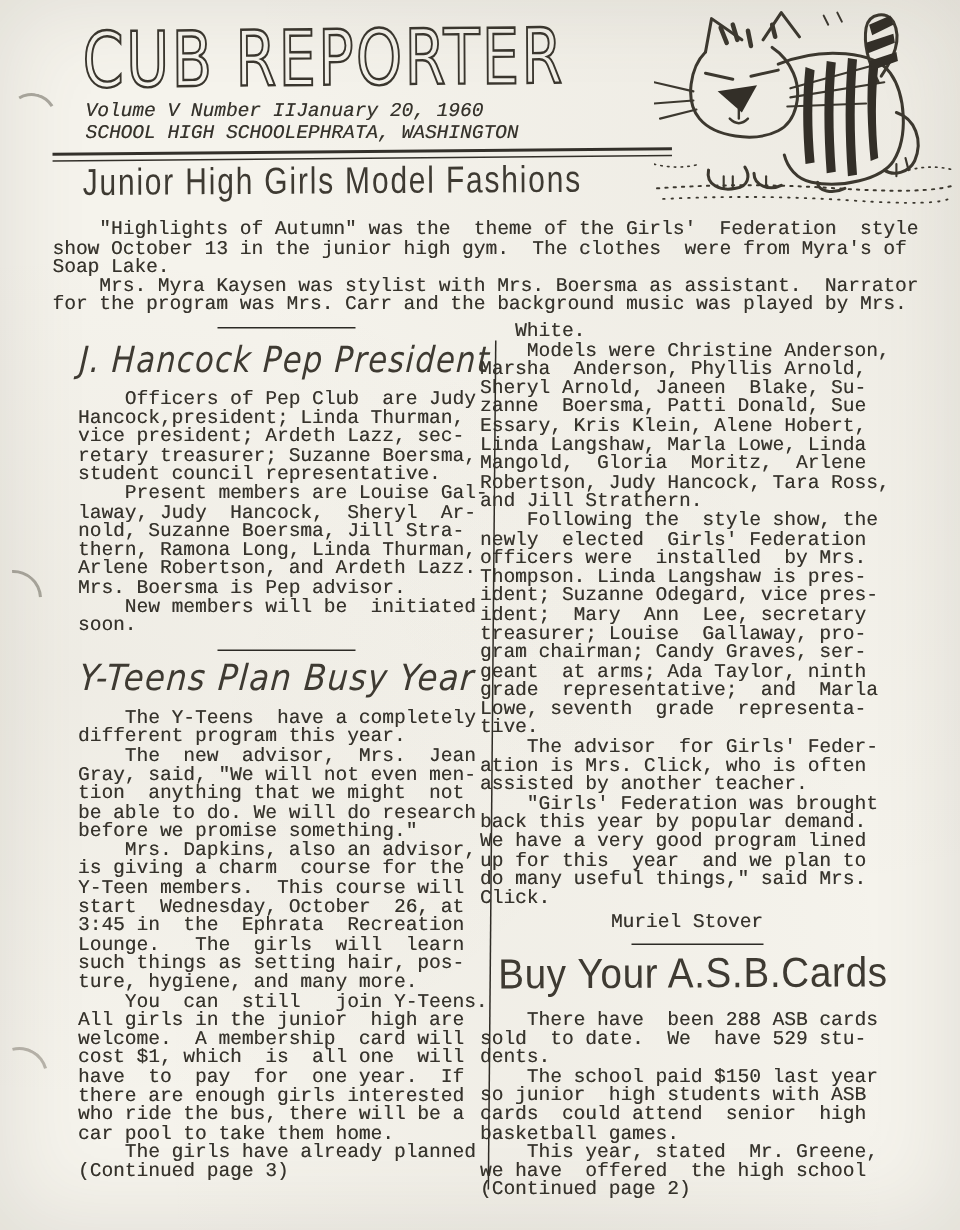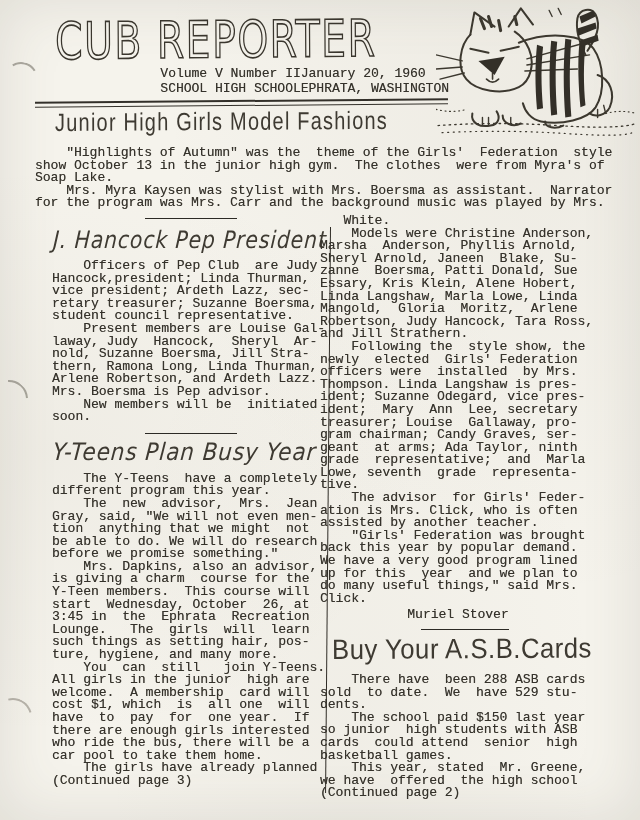--- a/index.html
+++ b/index.html
@@ -21,21 +21,21 @@
   }
   
   .title {
     position:absolute; left:55px; top:12px;
     font-family:"DejaVu Sans","Liberation Sans",sans-serif;
     font-size:51px; font-weight:400; letter-spacing:2px;
     transform:scaleX(0.77) rotate(-0.4deg); transform-origin:left top;
     -webkit-text-stroke:1.6px #3a362e; color:transparent; white-space:nowrap;
   }
   @supports not ((-webkit-text-stroke: 1px #000)) { .title { color:#3a362e; } }
-  .meta { position:absolute; left:57px; top:66px; width:392px; display:flex; justify-content:flex-end; }
+  .meta { position:absolute; left:57px; top:66px; width:392px; display:flex; justify-content:flex-start;font-style:italic; }
   .meta .typed { font-size:13px; line-height:15px; }
   .cat { position:absolute; right:2px; top:4px; width:202px; height:134px; }
   .double-rule {
     position:absolute; left:35px; top:100px; width:413px; height:3px;
     border-top:2.2px solid #33302a; border-bottom:1.6px solid #33302a;
     transform:rotate(-0.5deg);
   }
   
   h1,h2 { margin:0; font-weight:400; color:#3e3a32; }
   .print-head { font-family:"Liberation Sans","DejaVu Sans",sans-serif; white-space:nowrap; }

